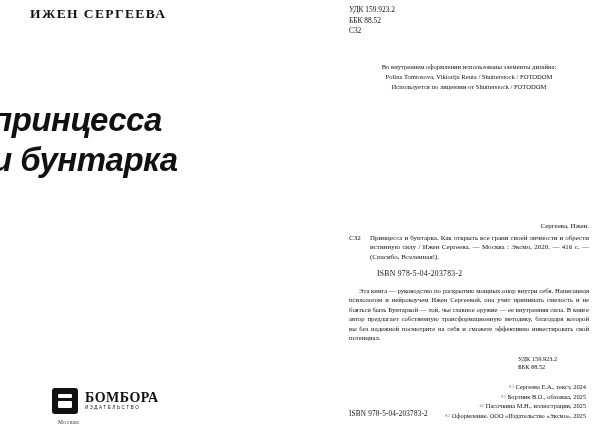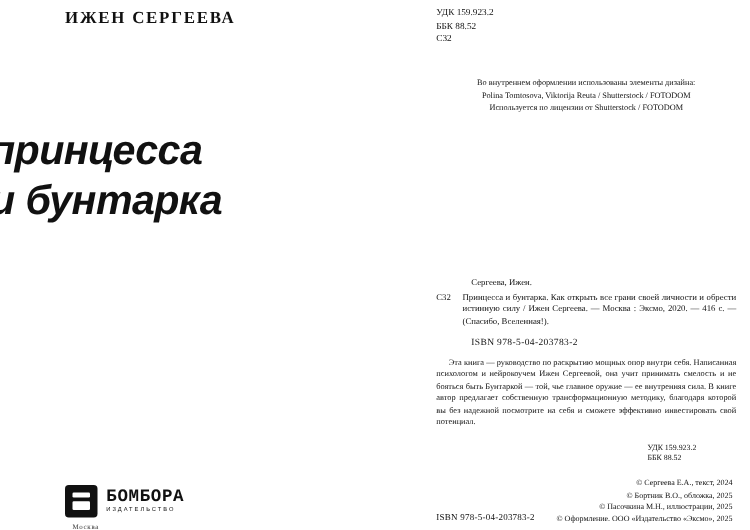--- a/index.html
+++ b/index.html
@@ -31,21 +31,20 @@
   }
   .author-name {
     position: absolute;
     left: 30px;
     top: 6px;
     font-family: "Liberation Serif", serif;
     font-weight: bold;
     font-size: 13.5px;
     letter-spacing: 1.4px;
     color: #111;
-    margin-left: 22px;
   }
   .title-block {
     position: absolute;
     left: -8px;
     top: 100px;
     width: 310px;
   }
   .title-line {
     font-family: "Liberation Sans", sans-serif;
     font-weight: bold;
@@ -103,21 +102,21 @@
     top: 13px;
     width: 14px;
     height: 7px;
     background: #fff;
     border-radius: 1px;
   }
   .pub-text {
     line-height: 1.05;
   }
   .pub-name {
-    font-family: Liberation Mono, monospace;
+    font-family: Liberation Serif, serif;
     font-weight: bold;
     font-size: 14px;
     letter-spacing: 0.5px;
     color: #111;
   }
   .pub-sub {
     font-family: "Liberation Sans", sans-serif;
     font-size: 4.6px;
     letter-spacing: 1.6px;
     color: #111;
@@ -255,21 +254,21 @@
       <div>С32</div>
     </div>
 
     <div class="design-note">
       <div>Во внутреннем оформлении использованы элементы дизайна:</div>
       <div>Polina Tomtosova, Viktorija Reuta / Shutterstock / FOTODOM</div>
       <div>Используется по лицензии от Shutterstock / FOTODOM</div>
     </div>
 
     <div class="annotation">
-      <div style="margin-left:28px;margin-bottom:2px;">Сергеева, Ижен.</div>
+      <div style="margin-left:28px;margin-bottom:2px;text-align:right;">Сергеева, Ижен.</div>
       <div class="ann-head">
         <div class="code">С32</div>
         <div class="body">Принцесса и бунтарка. Как открыть все грани своей личности и обрести истинную силу / Ижен Сергеева. — Москва : Эксмо, 2020. — 416 с. — (Спасибо, Вселенная!).</div>
       </div>
       <div class="isbn-main">ISBN 978-5-04-203783-2</div>
       <div class="ann-para">Эта книга — руководство по раскрытию мощных опор внутри себя. Написанная психологом и нейрокоучем Ижен Сергеевой, она учит принимать смелость и не бояться быть Бунтаркой — той, чье главное оружие — ее внутренняя сила. В книге автор предлагает собственную трансформационную методику, благодаря которой вы без надежной посмотрите на себя и сможете эффективно инвестировать свой потенциал.</div>
     </div>
 
     <div class="udk-small">
       <div>УДК 159.923.2</div>

